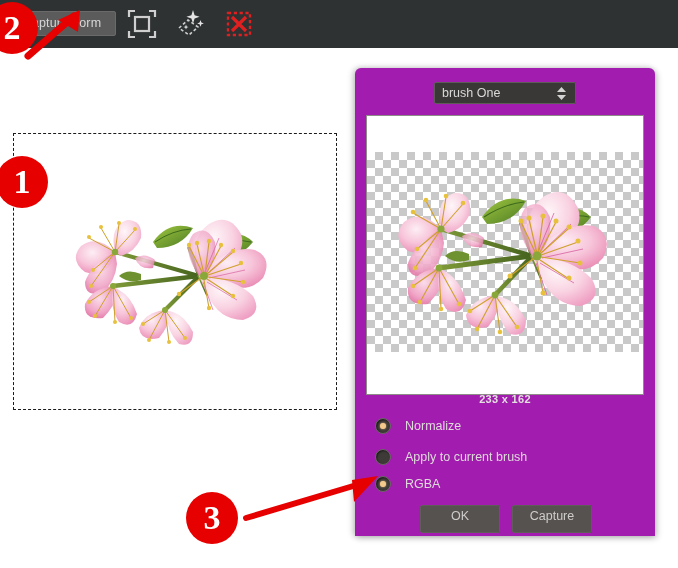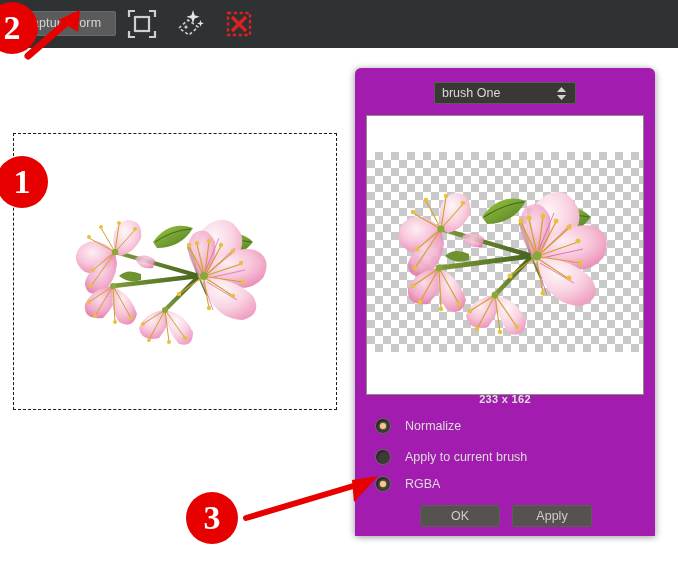--- a/index.html
+++ b/index.html
@@ -120,21 +120,21 @@
     border-radius: 50%;
     background: #f4c98c;
     box-shadow: 0 0 2px rgba(244,201,140,.9);
   }
   .radio-label {
     position: absolute; left: 30px; top: 0; line-height: 20px;
     color: #dedcda; font-size: 12.5px; white-space: nowrap;
   }
 
   .dialog-button {
-    position: absolute; top: 437px; height: 22px;
+    position: absolute; top: 437px; height: 28px;
     background: #55524f; border: 1px solid #5f5c59;
     border-radius: 2px;
     color: #cfcdcb; font-size: 12.5px;
     line-height: 20px; text-align: center;
     cursor: pointer;
   }
   #ok-button { left: 65px; width: 80px; }
   #cancel-button { left: 157px; width: 80px; }
 
   
@@ -501,21 +501,21 @@
       <span class="radio-mark on"></span>
       <span class="radio-label">RGBA</span>
     </div>
 
     <div class="radio-row" id="radio-apply-brush">
       <span class="radio-mark"></span>
       <span class="radio-label">Apply to current brush</span>
     </div>
 
     <div class="dialog-button" id="ok-button">OK</div>
-    <div class="dialog-button" id="cancel-button">Apply</div>
+    <div class="dialog-button" id="cancel-button">Capture</div>
   </div>
 
   <div class="badge" id="badge-1">1</div>
 
   <div class="badge" id="badge-2">2</div>
 
   <svg class="anno-arrow" id="arrow-2" viewBox="0 0 70 52">
     <path d="M6 48 L52 8" stroke="#e60000" stroke-width="7" stroke-linecap="round" fill="none"></path>
     <path d="M58 2 L56 24 L36 12 Z" fill="#e60000"></path>
   </svg>

